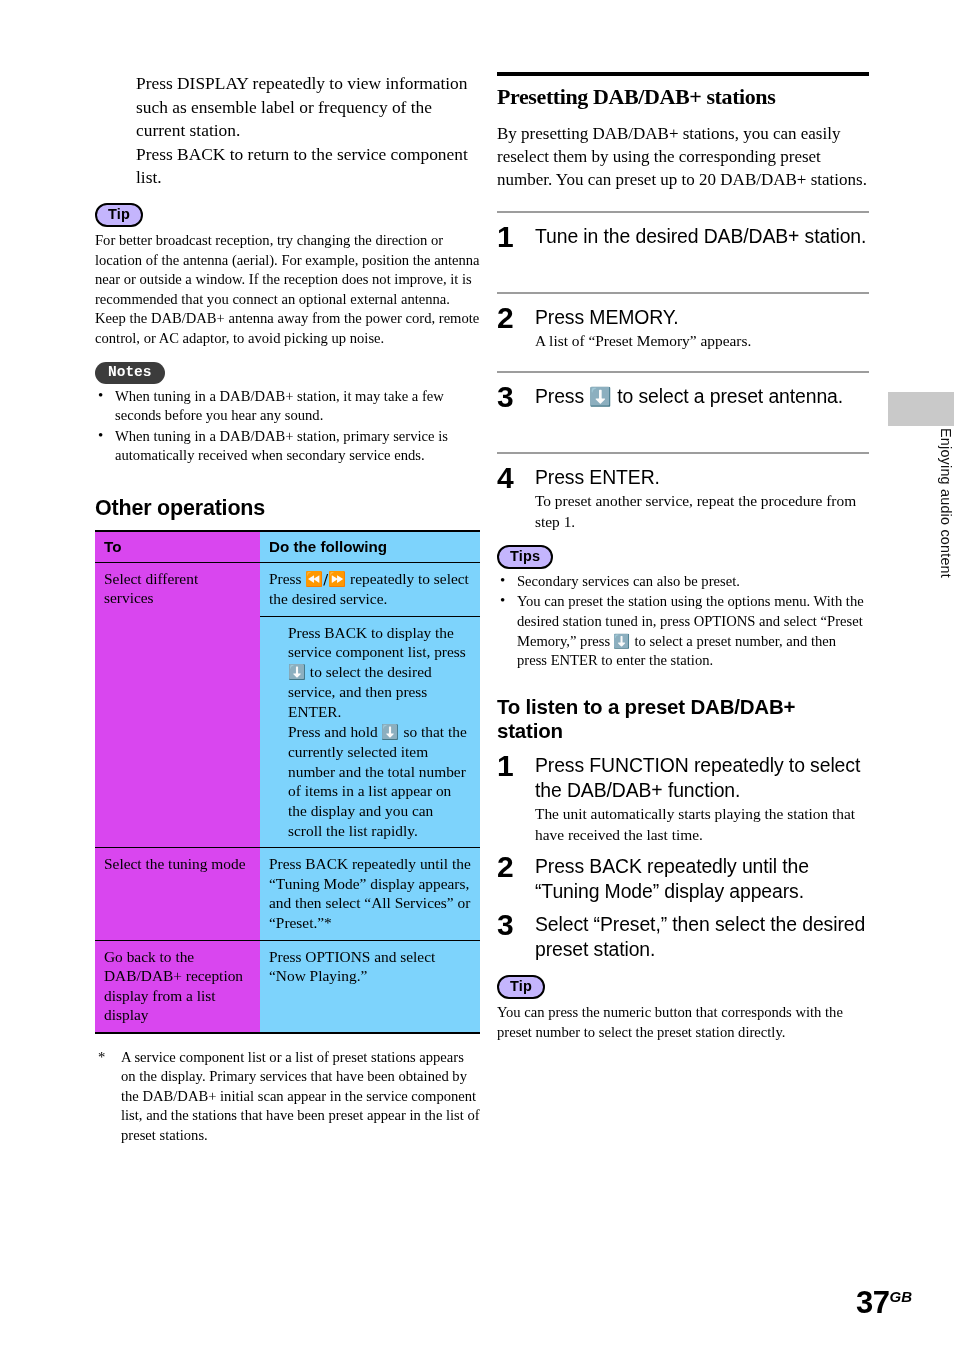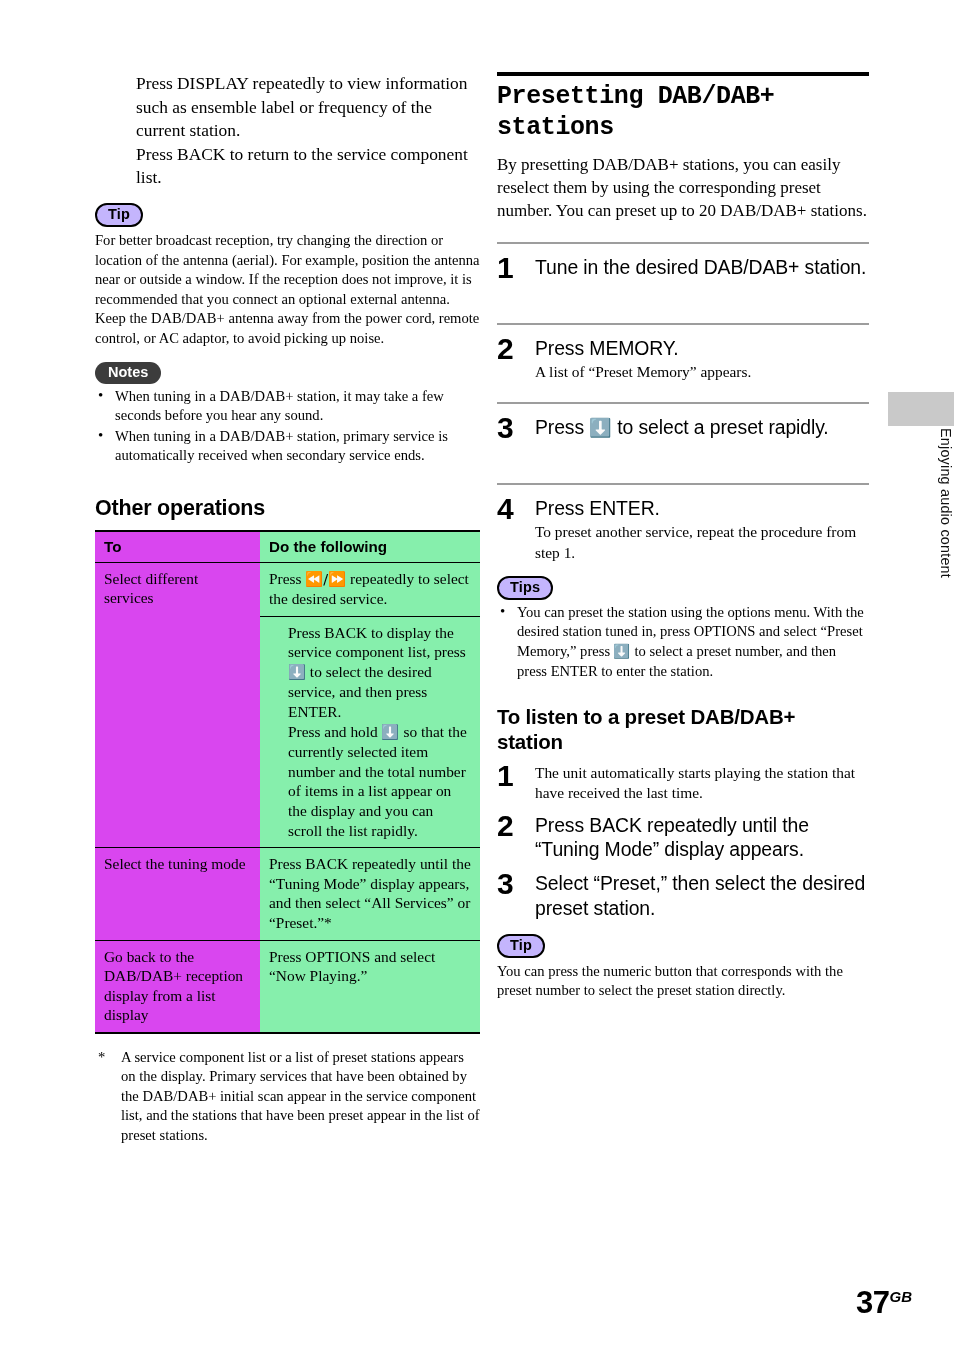--- a/index.html
+++ b/index.html
@@ -50,21 +50,21 @@
     line-height:19px;
     letter-spacing:.2px;
     background:#c4b5fd;
     color:#000;
   }
   .badge-notes {
     display:inline-block;
     background:#3c3c3c;
     border-radius:12px;
     padding:1px 13px 2px 13px;
-    font-family:Liberation Sans, sans-serif;
+    font-family:Liberation Mono, monospace;
     font-weight:bold;
     font-size:14.5px;
     line-height:19px;
     color:#fff;
   }
   .badge-row { margin:13px 0 1px 0; }
 
   
   ul.bullets {
     list-style:none;
@@ -92,23 +92,23 @@
     font-size:21.5px;
     line-height:25px;
     margin:30px 0 9px 0;
     letter-spacing:-0.2px;
   }
   .rule-thick {
     border-top:4px solid #000;
     margin:0 0 5px 0;
   }
   h1.chap-head {
-    font-family:Liberation Mono, monospace;
-    font-weight:bold;
-    font-size:25px;
+    font-family:Liberation Serif, serif;
+    font-weight:bold;
+    font-size:22px;
     line-height:31px;
     margin:0 0 2px 0;
     letter-spacing:-0.4px;
   }
   h3.sub-head {
     font-family:"Liberation Sans", sans-serif;
     font-weight:bold;
     font-size:20.5px;
     line-height:24.5px;
     margin:24px 16px 3px 0;
@@ -131,21 +131,21 @@
     font-weight:normal;
   }
   table.ops th {
     font-family:"Liberation Sans", sans-serif;
     font-weight:bold;
     font-size:15.2px;
     padding-top:5px;
     padding-bottom:5px;
   }
   .c-left  { background:#d946ef; width:165px; }
-  .c-right { background:#86efac; }
+  .c-right { background:#7dd3fc; }
   tr.hdr th { border-top:2.5px solid #000; border-bottom:1.5px solid #000; }
   tr.r-sep td { border-top:1.2px solid #000; }
   tr.last td { border-bottom:2.5px solid #000; }
 
   
   .footnote {
     position:relative;
     margin:14px 0 0 0;
     padding-left:26px;
     font-size:14.6px;
@@ -315,45 +315,47 @@
         <div class="title">Press MEMORY.</div>
         <div class="desc">A list of “Preset Memory” appears.</div>
       </div>
     </div>
     <div class="step-gap-2"></div>
 
     <div class="step-sep"></div>
     <div class="step-block">
       <div class="step">
         <span class="num">3</span>
-        <div class="title"><span>Press </span><span class="g">⬇️</span><span> to select a preset rapidly.</span></div>
+        <div class="title"><span>Press </span><span class="g">⬇️</span><span> to select a preset antenna.</span></div>
       </div>
     </div>
     <div class="step-gap-1"></div>
 
     <div class="step-sep"></div>
     <div class="step-block">
       <div class="step">
         <span class="num">4</span>
         <div class="title">Press ENTER.</div>
         <div class="desc">To preset another service, repeat the procedure from step 1.</div>
       </div>
     </div>
 
     <div class="badge-row">
       <span class="badge-tip">Tips</span>
     </div>
     <ul class="bullets serif">
+      <li>Secondary services can also be preset.</li>
       <li><span>You can preset the station using the options menu. With the desired station tuned in, press OPTIONS and select “Preset Memory,” press </span><span class="g">⬇️</span><span> to select a preset number, and then press ENTER to enter the station.</span></li>
     </ul>
 
     <h3 class="sub-head">To listen to a preset DAB/DAB+ station</h3>
 
     <div class="step step-tight">
       <span class="num">1</span>
+      <div class="title">Press FUNCTION repeatedly to select the DAB/DAB+ function.</div>
       <div class="desc">The unit automatically starts playing the station that have received the last time.</div>
     </div>
 
     <div class="step step-tight">
       <span class="num">2</span>
       <div class="title">Press BACK repeatedly until the “Tuning Mode” display appears.</div>
     </div>
 
     <div class="step step-tight">
       <span class="num">3</span>

